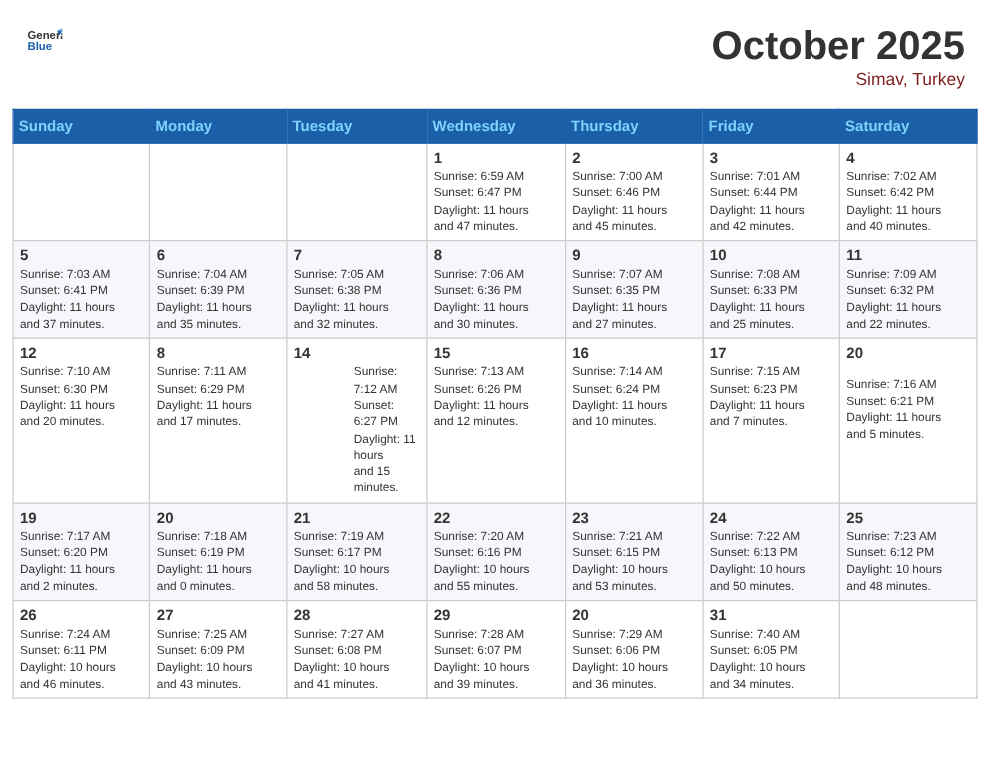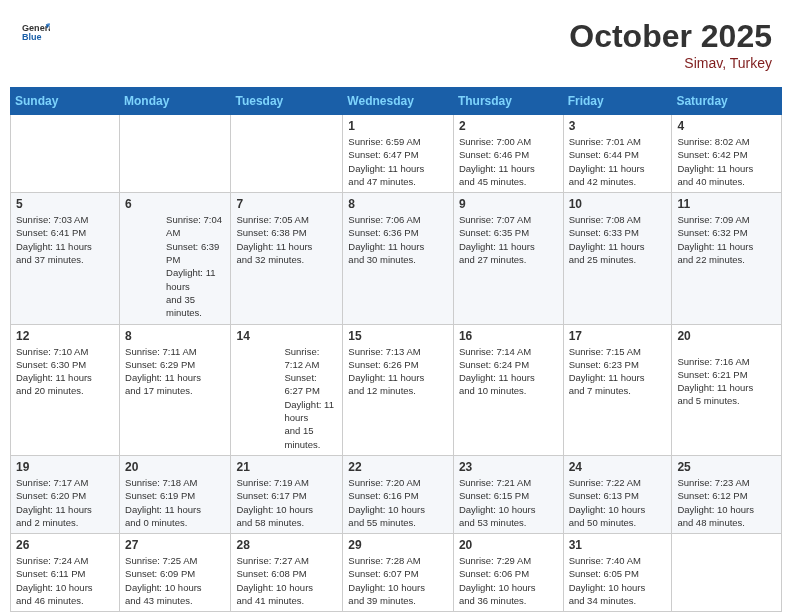--- a/index.html
+++ b/index.html
@@ -132,37 +132,37 @@
         </td>
         <td>
           <div class="day-num">3</div>
           <div class="day-info" style="white-space: pre-line;">Sunrise: 7:01 AM
 Sunset: 6:44 PM
 Daylight: 11 hours
 and 42 minutes.</div>
         </td>
         <td>
           <div class="day-num">4</div>
-          <div class="day-info" style="white-space: pre-line;">Sunrise: 8:02 AM
+          <div class="day-info" style="white-space: pre-line;">Sunrise: 7:02 AM
 Sunset: 6:42 PM
 Daylight: 11 hours
 and 40 minutes.</div>
         </td>
       </tr>
       <tr>
         <td>
           <div class="day-num">5</div>
           <div class="day-info" style="white-space: pre-line;">Sunrise: 7:03 AM
 Sunset: 6:41 PM
 Daylight: 11 hours
 and 37 minutes.</div>
         </td>
         <td>
           <div class="day-num">6</div>
-          <div class="day-info" style="white-space: pre-line; margin-left: 41px;">Sunrise: 7:04 AM
+          <div class="day-info" style="white-space: pre-line;">Sunrise: 7:04 AM
 Sunset: 6:39 PM
 Daylight: 11 hours
 and 35 minutes.</div>
         </td>
         <td>
           <div class="day-num">7</div>
           <div class="day-info" style="white-space: pre-line;">Sunrise: 7:05 AM
 Sunset: 6:38 PM
 Daylight: 11 hours
 and 32 minutes.</div>

